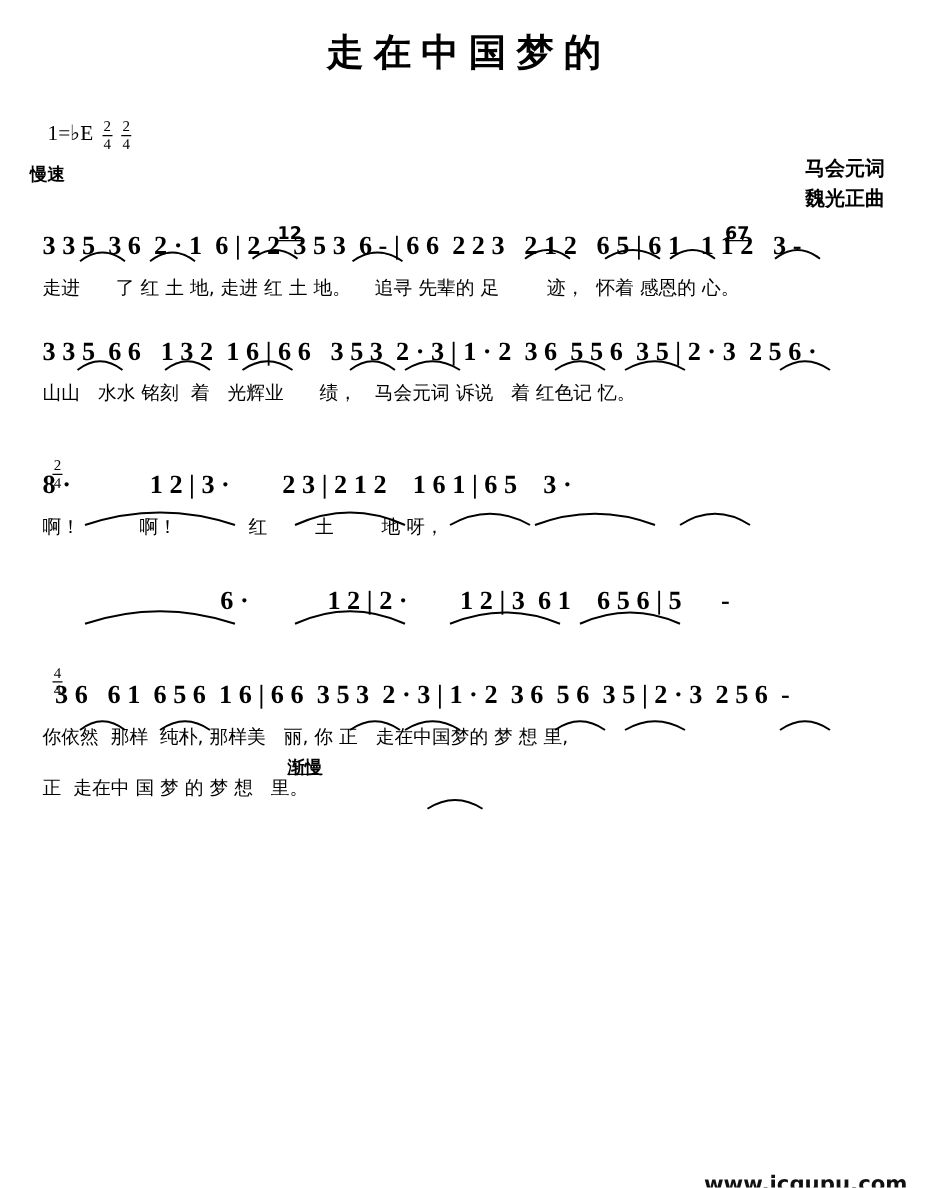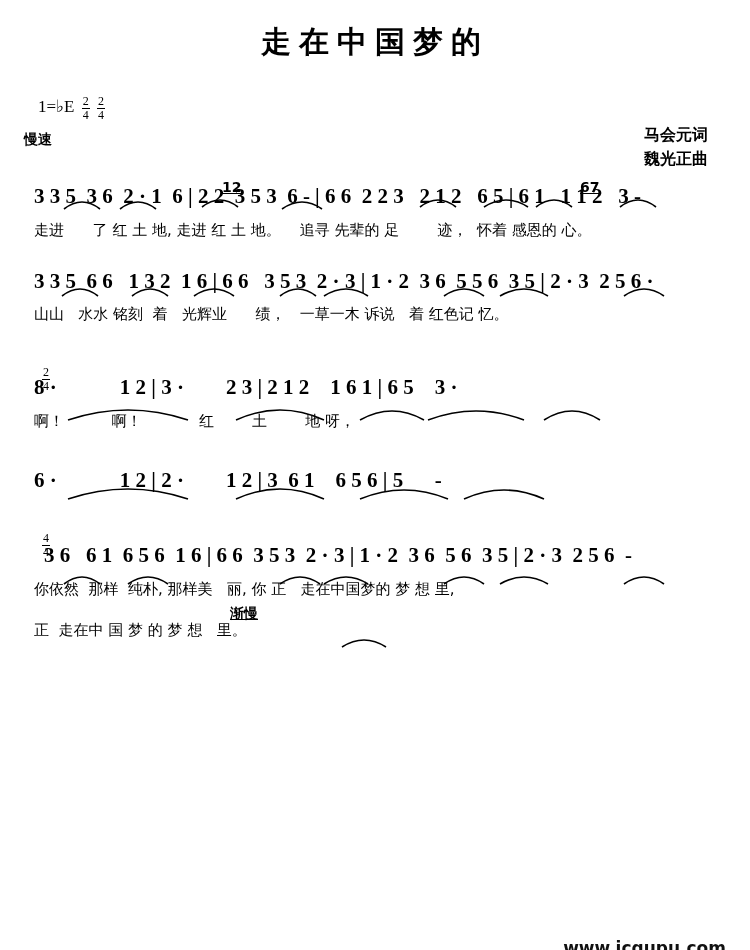--- a/index.html
+++ b/index.html
@@ -191,21 +191,21 @@
       <path d="M38 30 Q 56 16 74 30" stroke="#000" fill="none" stroke-width="1.6"></path>
       <path d="M108 30 Q 126 16 144 30" stroke="#000" fill="none" stroke-width="1.6"></path>
       <path d="M170 30 Q 190 16 210 30" stroke="#000" fill="none" stroke-width="1.6"></path>
       <path d="M256 30 Q 274 16 292 30" stroke="#000" fill="none" stroke-width="1.6"></path>
       <path d="M300 30 Q 322 16 344 30" stroke="#000" fill="none" stroke-width="1.6"></path>
       <path d="M420 30 Q 440 16 460 30" stroke="#000" fill="none" stroke-width="1.6"></path>
       <path d="M476 30 Q 500 16 524 30" stroke="#000" fill="none" stroke-width="1.6"></path>
       <path d="M600 30 Q 620 16 640 30" stroke="#000" fill="none" stroke-width="1.6"></path>
     </svg>
     <div class="notes" style="margin-top:26px;">3 3 5  6 6   1 3 2  1 6 | 6 6   3 5 3  2 · 3 | 1 · 2  3 6  5 5 6  3 5 | 2 · 3  2 5 6 ·</div>
-    <div class="lyrics">山山   水水 铭刻  着   光辉业      绩，   一草一木 诉说   着 红色记 忆。</div>
+    <div class="lyrics">山山   水水 铭刻  着   光辉业      绩，   马会元词 诉说   着 红色记 忆。</div>
   </div>
 
   <div class="system sys-wrap" style="margin-top:26px;">
     <div class="meter-mark" style="position:absolute; left:10px; top:-6px;">
       <span class="num">2</span>
       <span class="den">4</span>
     </div>
     <svg class="slurs" viewBox="0 0 702 40" preserveAspectRatio="none" style="top:18px;">
       <path d="M44 30 Q 104 10 164 30" stroke="#000" fill="none" stroke-width="1.6"></path>
       <path d="M212 30 Q 256 10 300 30" stroke="#000" fill="none" stroke-width="1.6"></path>
@@ -217,21 +217,21 @@
     <div class="lyrics">啊！          啊！            红        土        地 呀，</div>
   </div>
 
   <div class="system sys-wrap" style="margin-top:30px;">
     <svg class="slurs" viewBox="0 0 702 40" preserveAspectRatio="none" style="top:4px;">
       <path d="M44 30 Q 104 10 164 30" stroke="#000" fill="none" stroke-width="1.6"></path>
       <path d="M212 30 Q 256 10 300 30" stroke="#000" fill="none" stroke-width="1.6"></path>
       <path d="M336 30 Q 380 12 424 30" stroke="#000" fill="none" stroke-width="1.6"></path>
       <path d="M440 30 Q 480 12 520 30" stroke="#000" fill="none" stroke-width="1.6"></path>
     </svg>
-    <div class="notes" style="margin-top:34px;">6 ·            1 2 | 2 ·        1 2 | 3  6 1    6 5 6 | 5      -</div>
+    <div class="notes" style="margin-top:34px;text-align:center;">6 ·            1 2 | 2 ·        1 2 | 3  6 1    6 5 6 | 5      -</div>
   </div>
 
   <div class="system sys-wrap" style="margin-top:26px;">
     <div class="meter-mark" style="position:absolute; left:10px; top:-8px;">
       <span class="num">4</span>
       <span class="den">4</span>
     </div>
     <svg class="slurs" viewBox="0 0 702 40" preserveAspectRatio="none" style="top:14px;">
       <path d="M40 30 Q 58 16 76 30" stroke="#000" fill="none" stroke-width="1.6"></path>
       <path d="M104 30 Q 124 16 144 30" stroke="#000" fill="none" stroke-width="1.6"></path>

